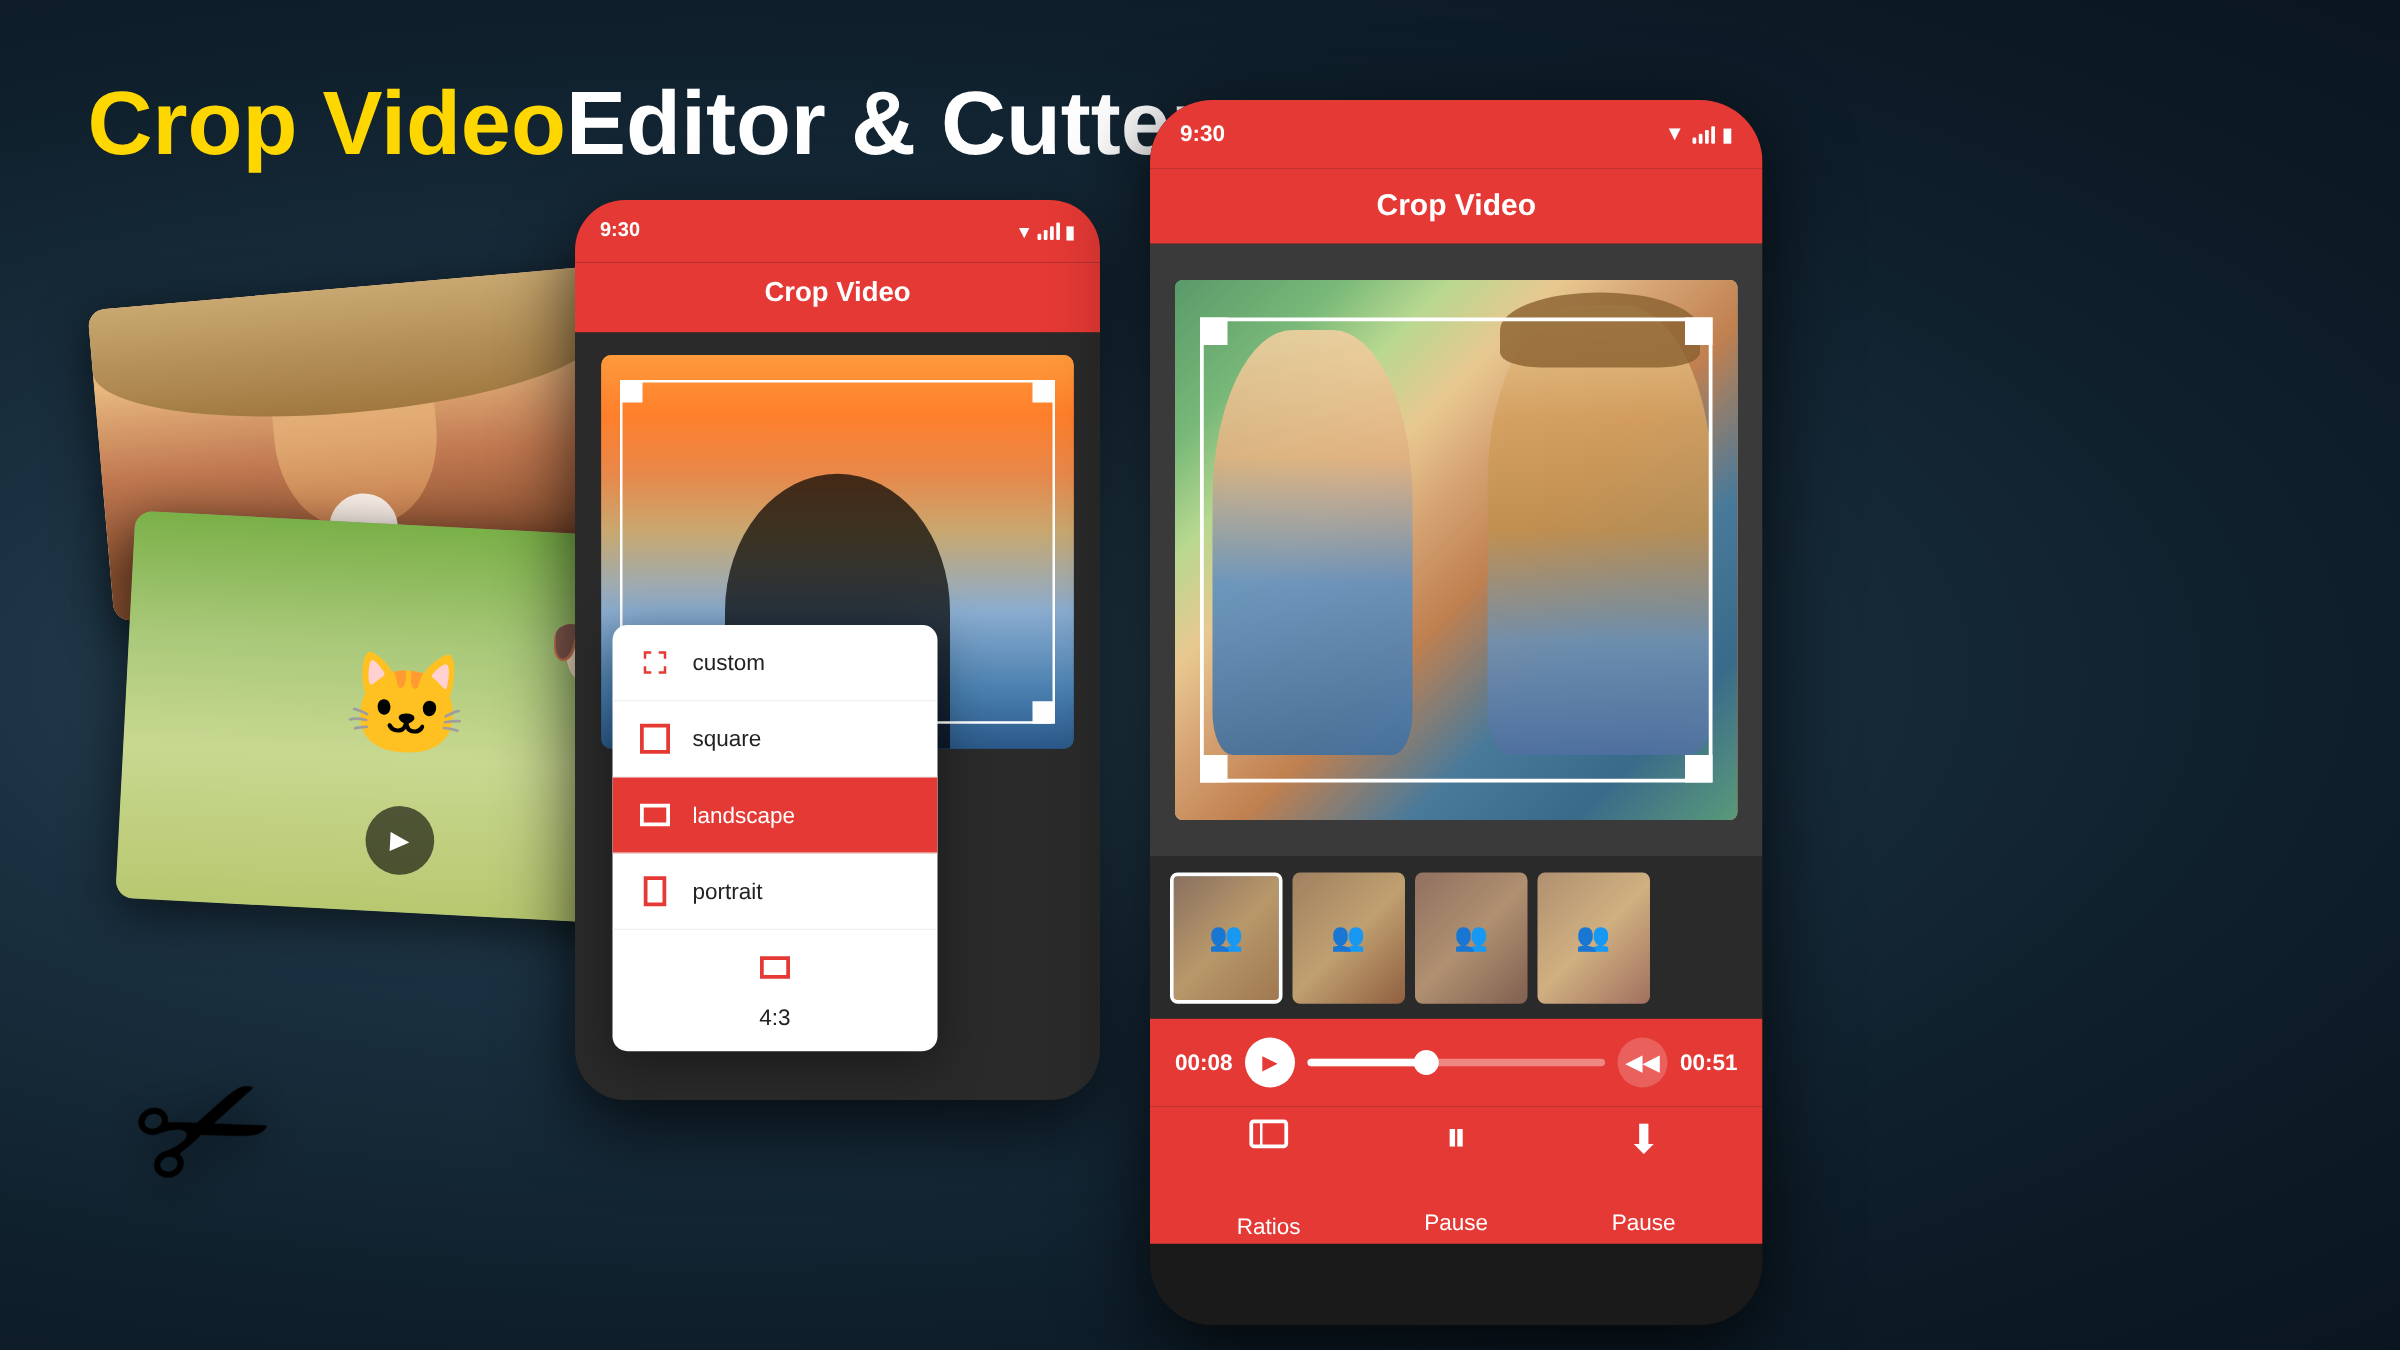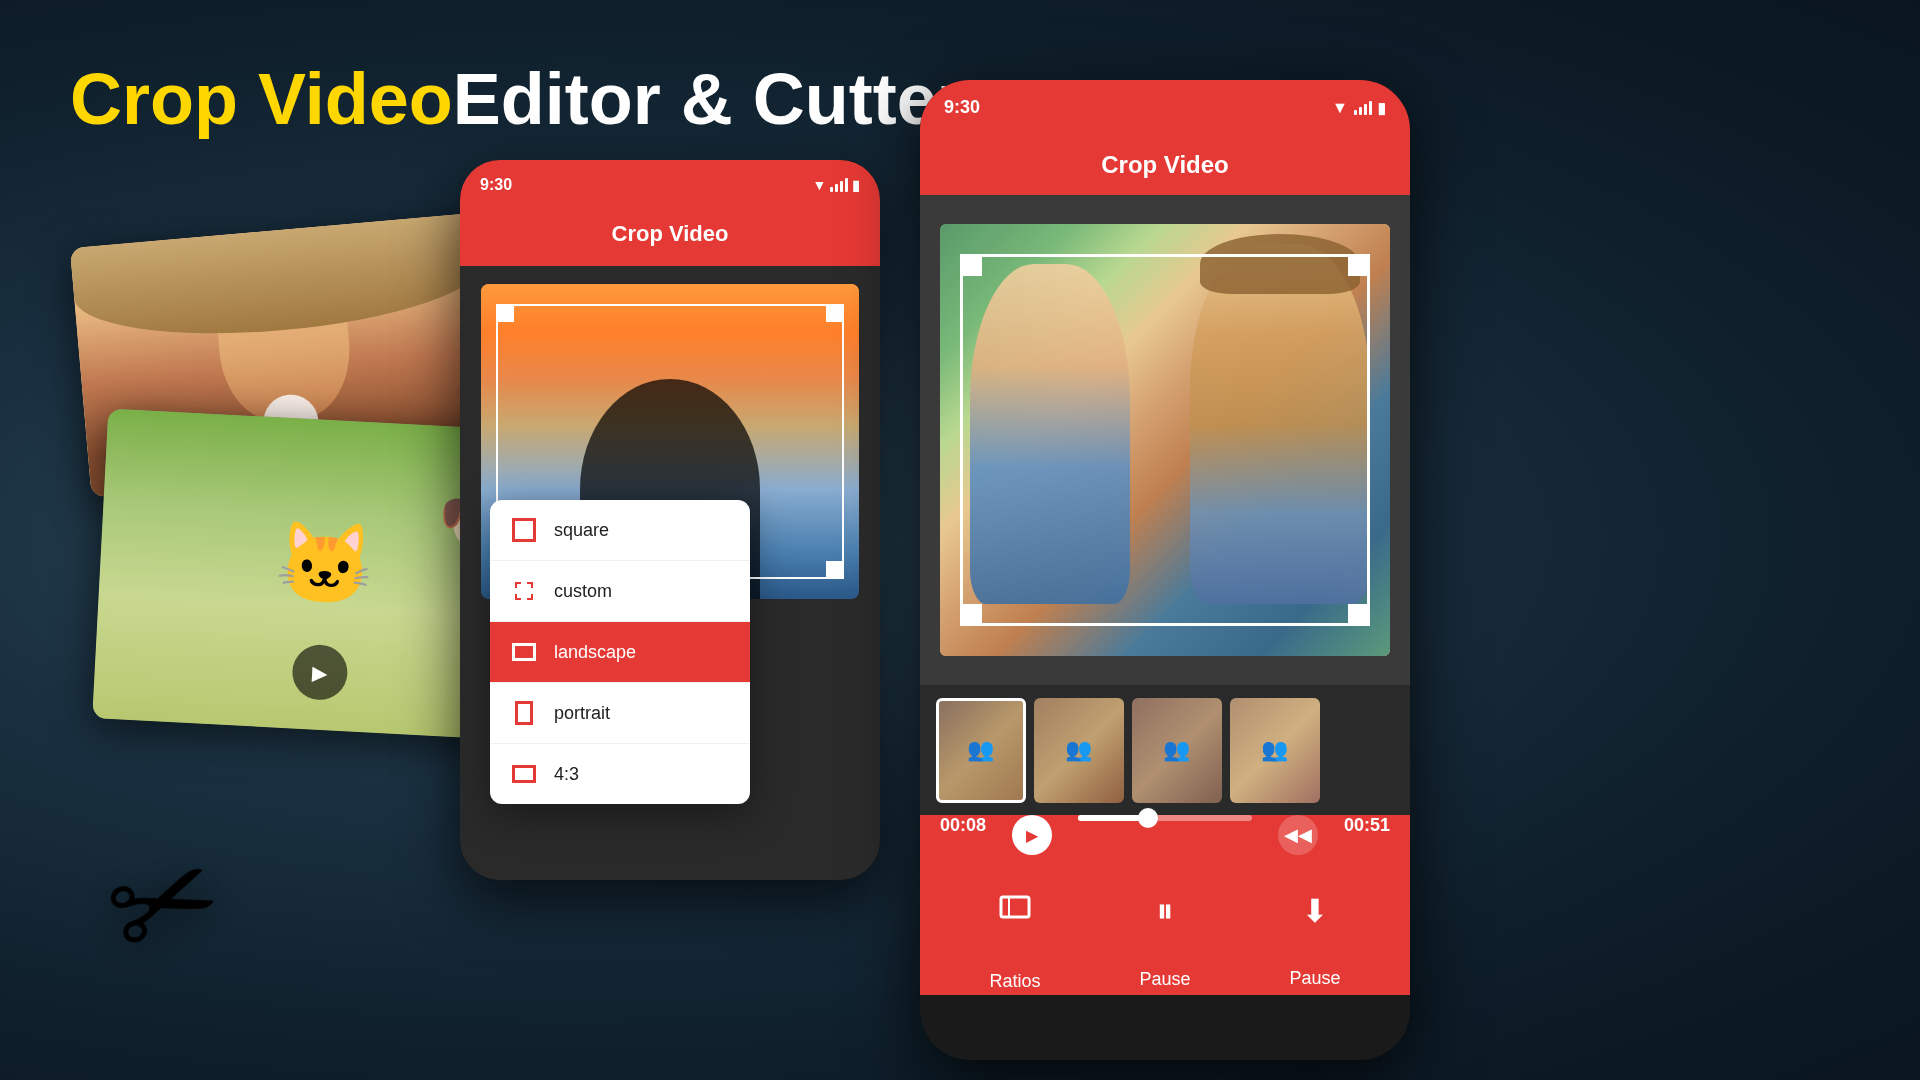--- a/index.html
+++ b/index.html
@@ -345,22 +345,23 @@
     }
     .film-thumb.active {
       border: 3px solid white;
     }
 
     
     .timeline {
       background: #e53935;
       height: 70px;
       display: flex;
+      align-items: center;
       padding: 0 20px;
-      gap: 26px;
+      gap: 10px;
       color: white;
     }
     .time-label {
       font-size: 18px;
       font-weight: bold;
       white-space: nowrap;
     }
     .timeline-track {
       flex: 1;
       height: 6px;
@@ -519,49 +520,49 @@
     </div>
 
     <div style="background:#2a2a2a;flex:1;height:calc(100% - 456px);"></div>
   </div>
 </div>
 
 <div class="dropdown-menu">
 
   <div class="dropdown-item">
     <div class="dropdown-icon">
-      <div class="icon-square"></div>
-    </div>
-    <span>square</span>
-  </div>
-
-  <div class="dropdown-item">
-    <div class="dropdown-icon">
       <svg width="24" height="24" viewBox="0 0 24 24" fill="none">
         <path d="M3 3h6v2H5v4H3V3zm12 0h6v6h-2V5h-4V3zM3 15h2v4h4v2H3v-6zm16 4h-4v2h6v-6h-2v4z" fill="#e53935"></path>
       </svg>
     </div>
     <span>custom</span>
   </div>
 
+  <div class="dropdown-item">
+    <div class="dropdown-icon">
+      <div class="icon-square"></div>
+    </div>
+    <span>square</span>
+  </div>
+
   <div class="dropdown-item active">
     <div class="dropdown-icon">
       <div class="icon-landscape"></div>
     </div>
     <span>landscape</span>
   </div>
 
   <div class="dropdown-item">
     <div class="dropdown-icon">
       <div class="icon-portrait"></div>
     </div>
     <span>portrait</span>
   </div>
 
-  <div class="dropdown-item" style="border-bottom:none;">
+  <div class="dropdown-item" style="border-bottom:none;flex-direction:column;">
     <div class="dropdown-icon">
       <div class="icon-43"></div>
     </div>
     <span>4:3</span>
   </div>
 </div>
 
 <div class="phone-right">
 
   <div class="status-bar-right">

